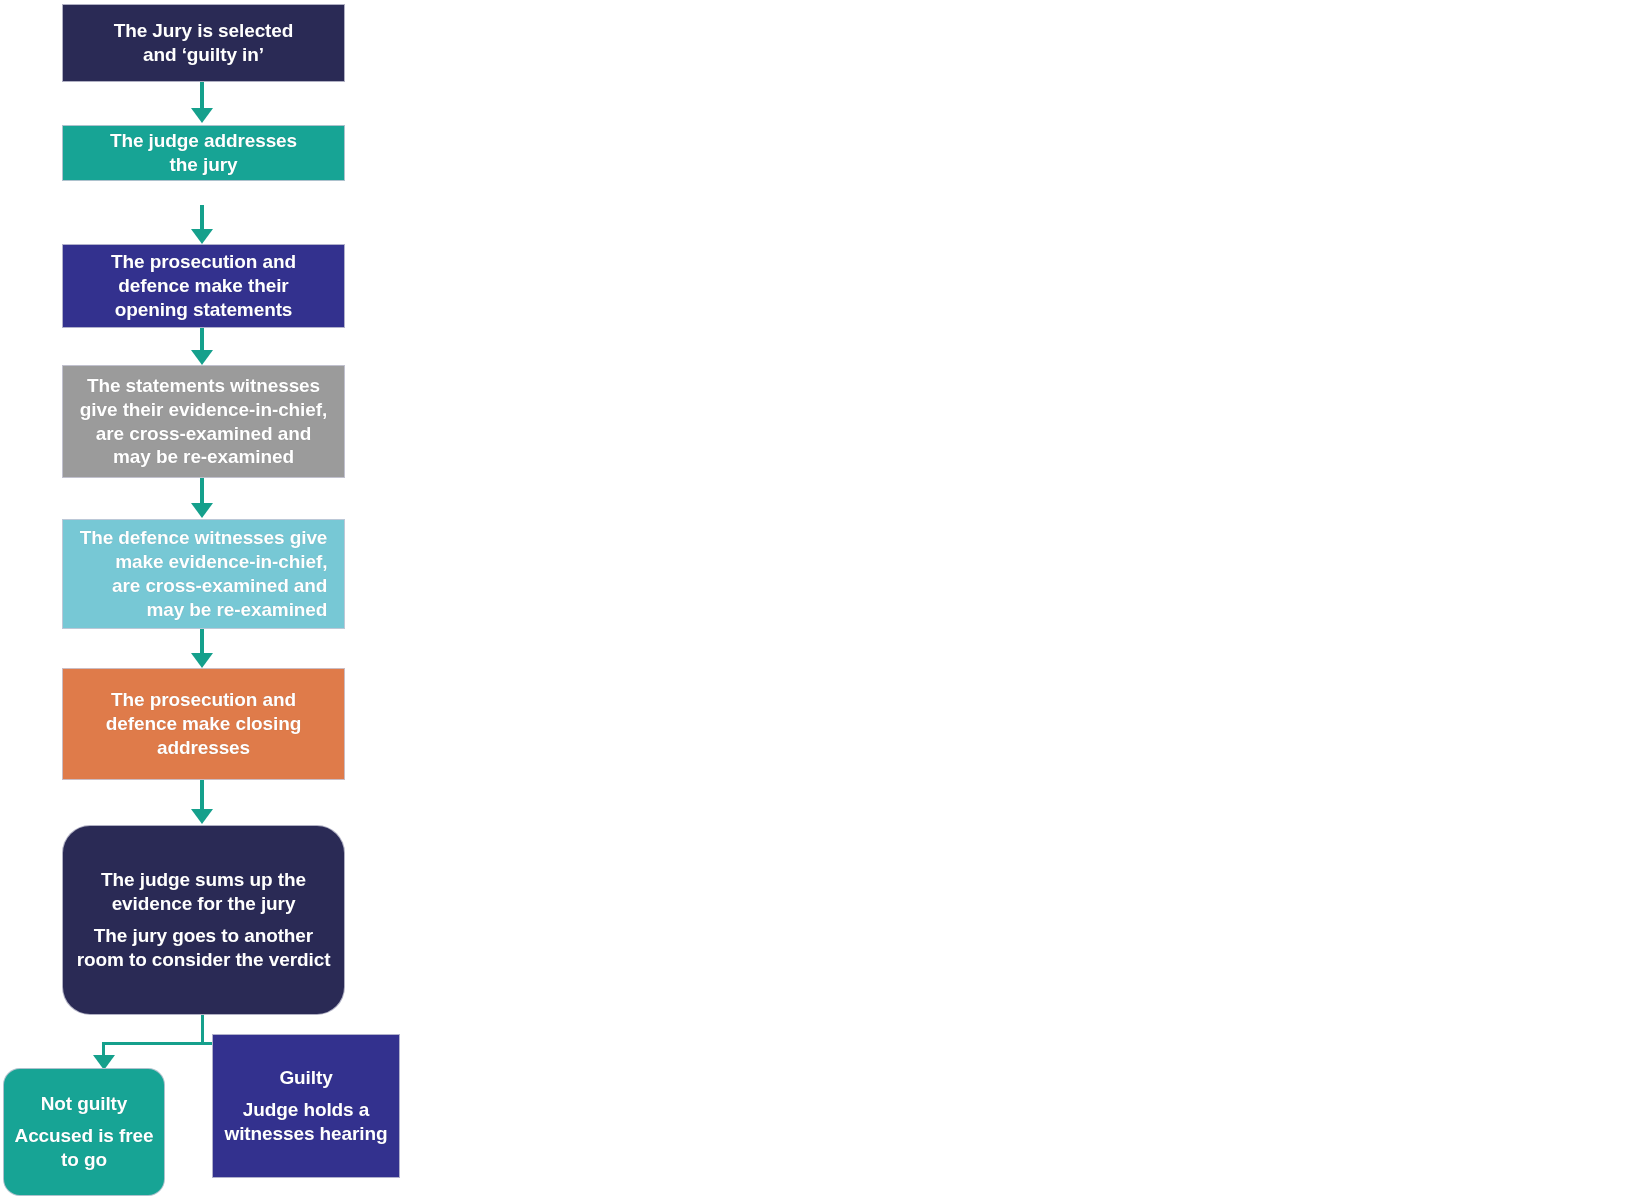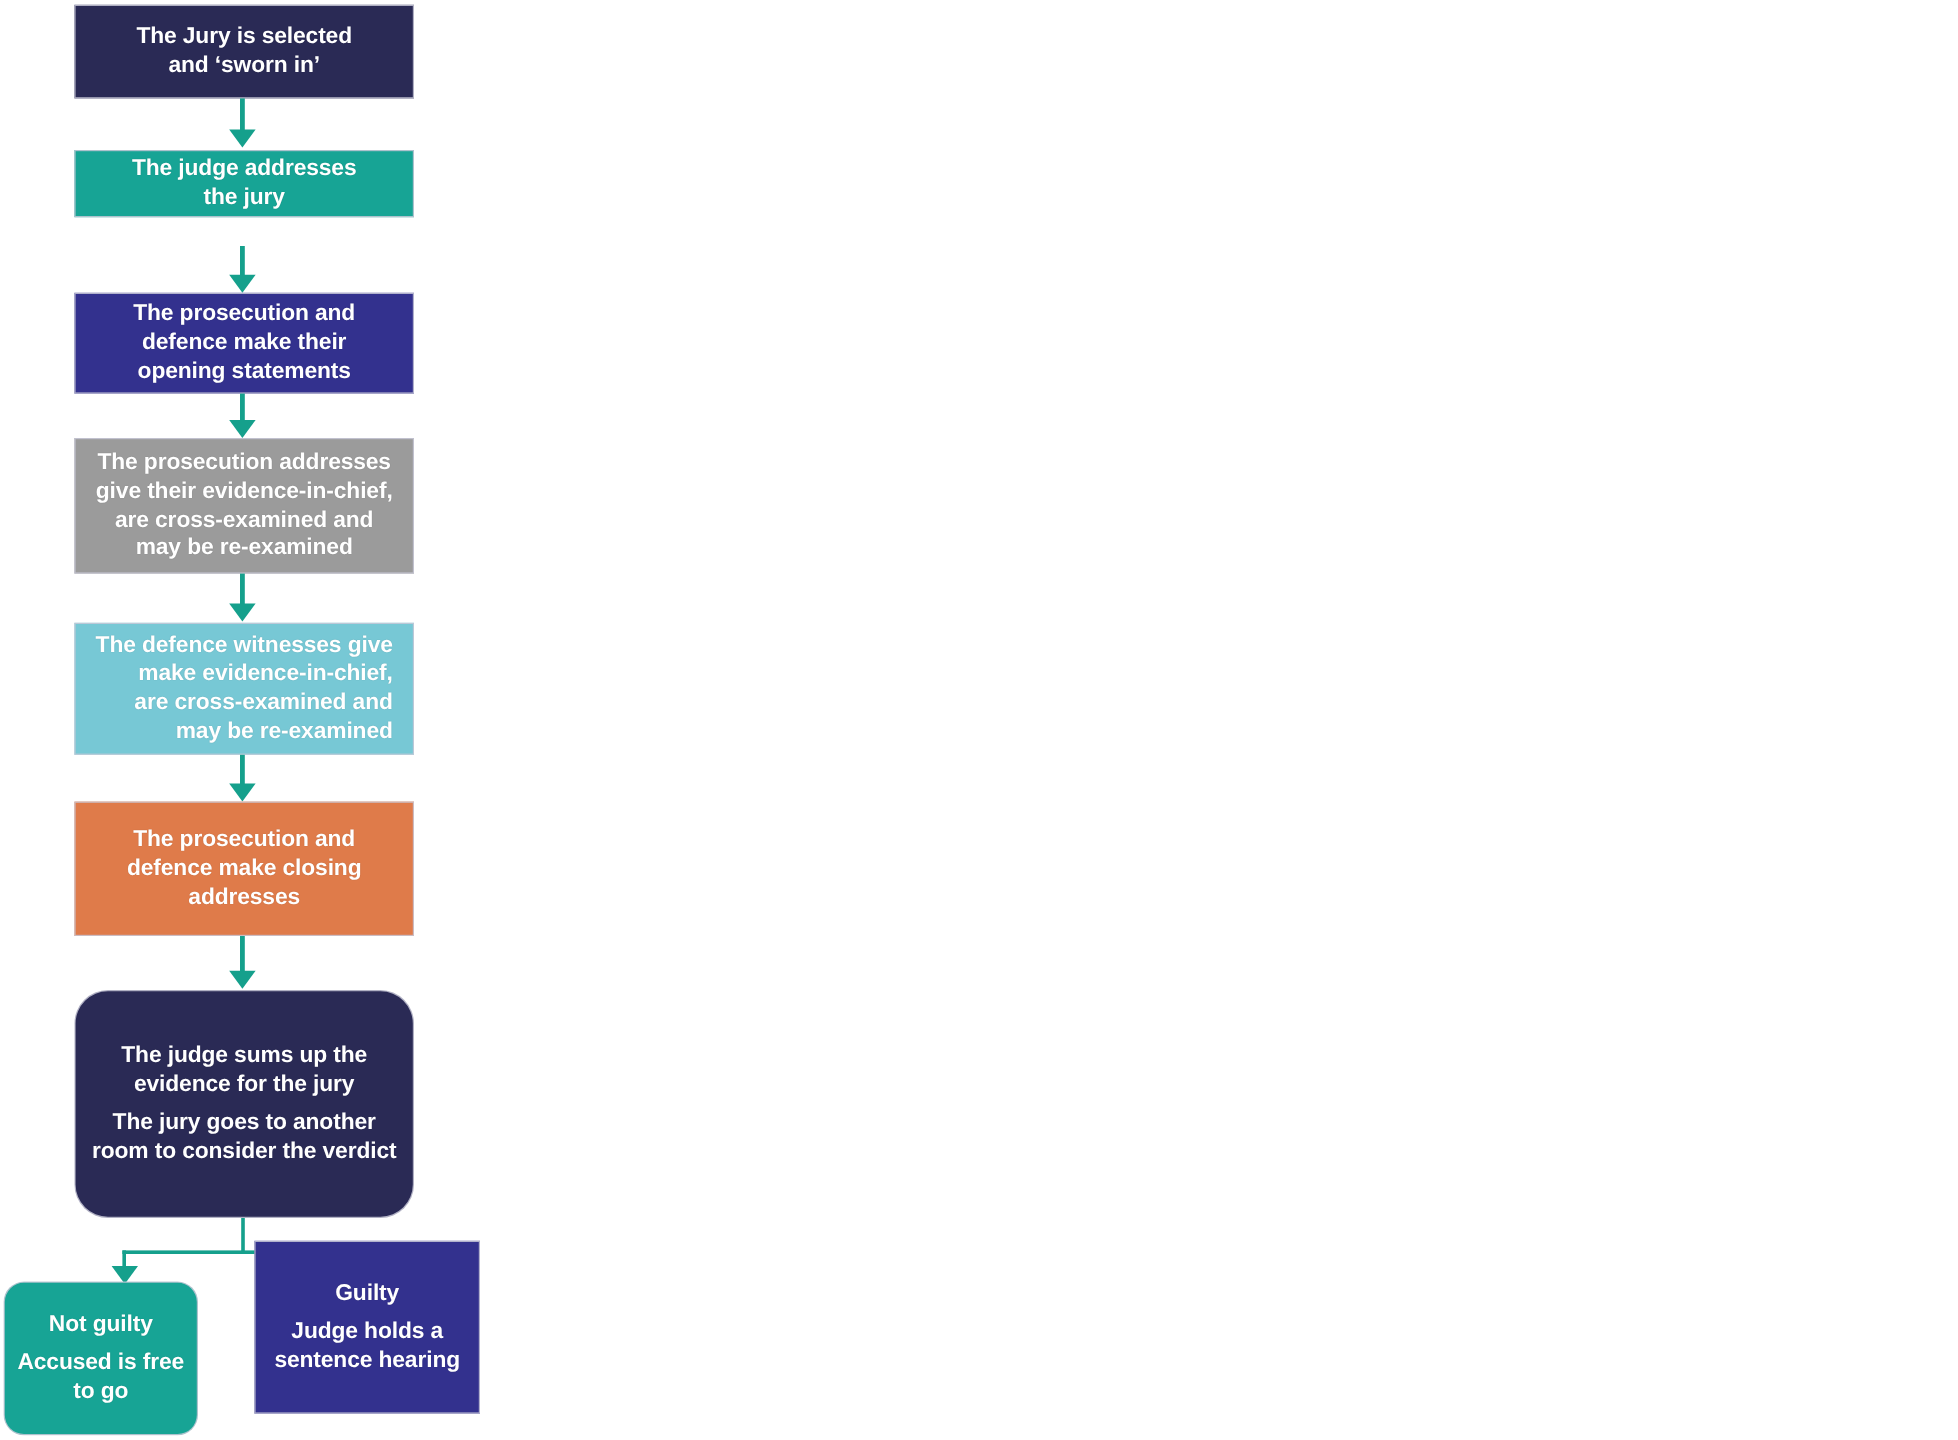--- a/index.html
+++ b/index.html
@@ -57,21 +57,21 @@
   }
 </style>
 </head>
 <body>
 
 <div id="flowchart">
 
   <div class="node" style="left:62px; top:4px; width:283px; height:78px; background:#2a2a55;">
     <span class="para">
       <span class="line">The Jury is selected</span>
-      <span class="line">and ‘sworn in’</span>
+      <span class="line">and ‘guilty in’</span>
     </span>
   </div>
 
   <div class="conn-line" style="left:200px; top:82px; width:4px; height:28px;"></div>
   <div class="conn-arrow" style="left:191px; top:108px;"></div>
 
   <div class="node" style="left:62px; top:125px; width:283px; height:56px; background:#17a495;">
     <span class="para">
       <span class="line">The judge addresses</span>
       <span class="line">the jury</span>
@@ -87,21 +87,21 @@
       <span class="line">defence make their</span>
       <span class="line">opening statements</span>
     </span>
   </div>
 
   <div class="conn-line" style="left:200px; top:328px; width:4px; height:24px;"></div>
   <div class="conn-arrow" style="left:191px; top:350px;"></div>
 
   <div class="node" style="left:62px; top:365px; width:283px; height:113px; background:#9b9b9b;">
     <span class="para">
-      <span class="line">The prosecution addresses</span>
+      <span class="line">The statements witnesses</span>
       <span class="line">give their evidence-in-chief,</span>
       <span class="line">are cross-examined and</span>
       <span class="line">may be re-examined</span>
     </span>
   </div>
 
   <div class="conn-line" style="left:200px; top:478px; width:4px; height:27px;"></div>
   <div class="conn-arrow" style="left:191px; top:503px;"></div>
 
   <div class="node" style="left:62px; top:519px; width:283px; height:110px; background:#77c8d5;text-align:right;">
@@ -154,17 +154,17 @@
       <span class="line">to go</span>
     </span>
   </div>
 
   <div class="node" style="left:212px; top:1034px; width:188px; height:144px; background:#33318e;">
     <span class="para">
       <span class="line">Guilty</span>
     </span>
     <span class="para">
       <span class="line">Judge holds a</span>
-      <span class="line">sentence hearing</span>
+      <span class="line">witnesses hearing</span>
     </span>
   </div>
 
 </div>
 
 </body></html>

